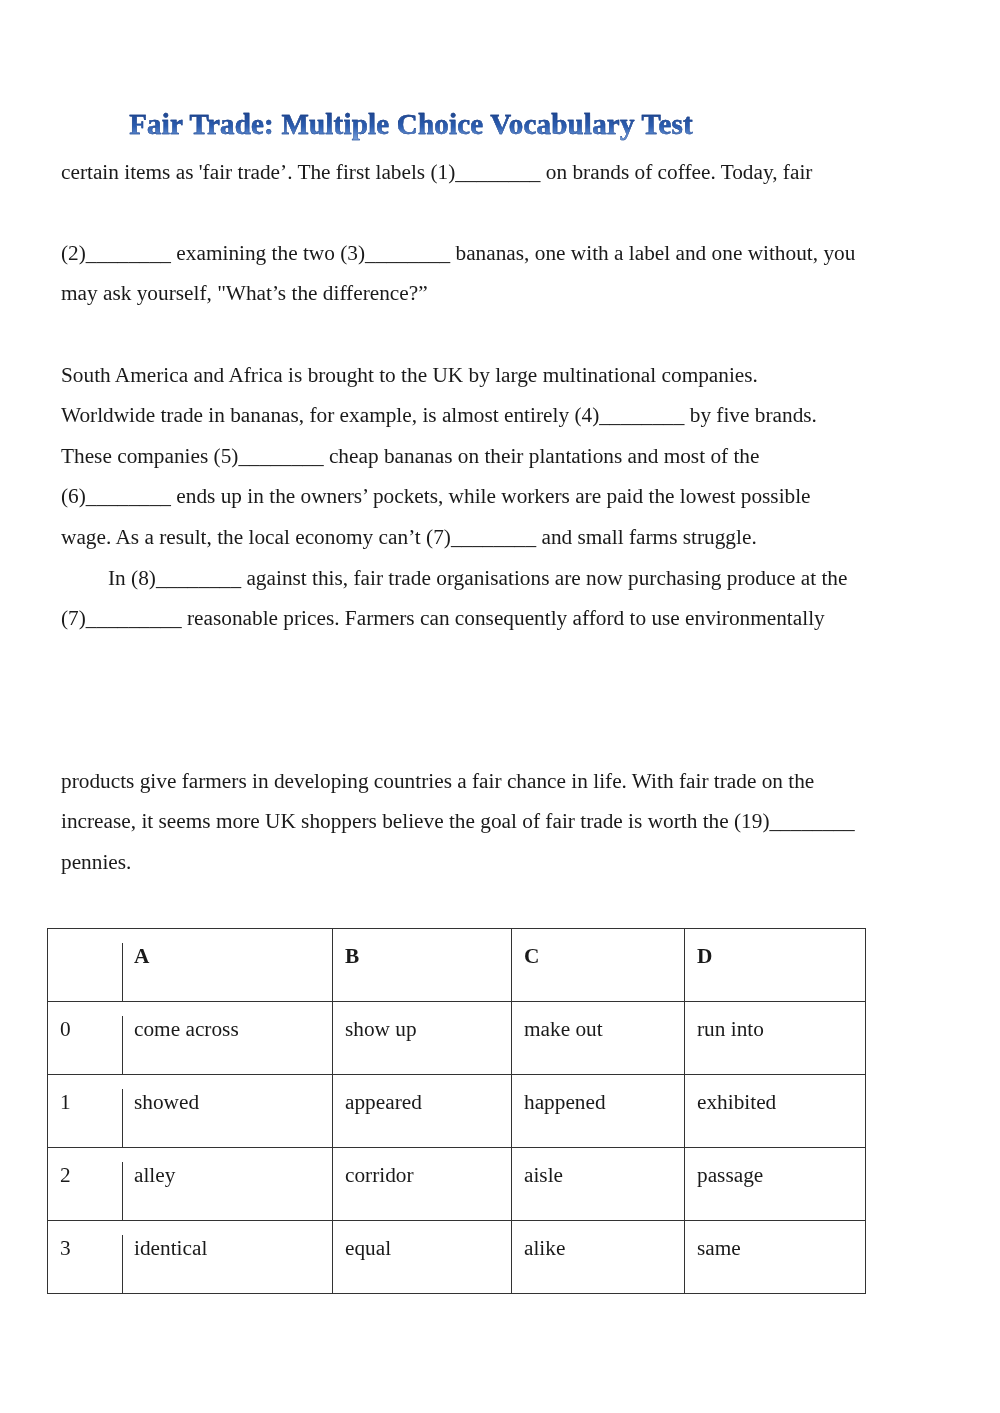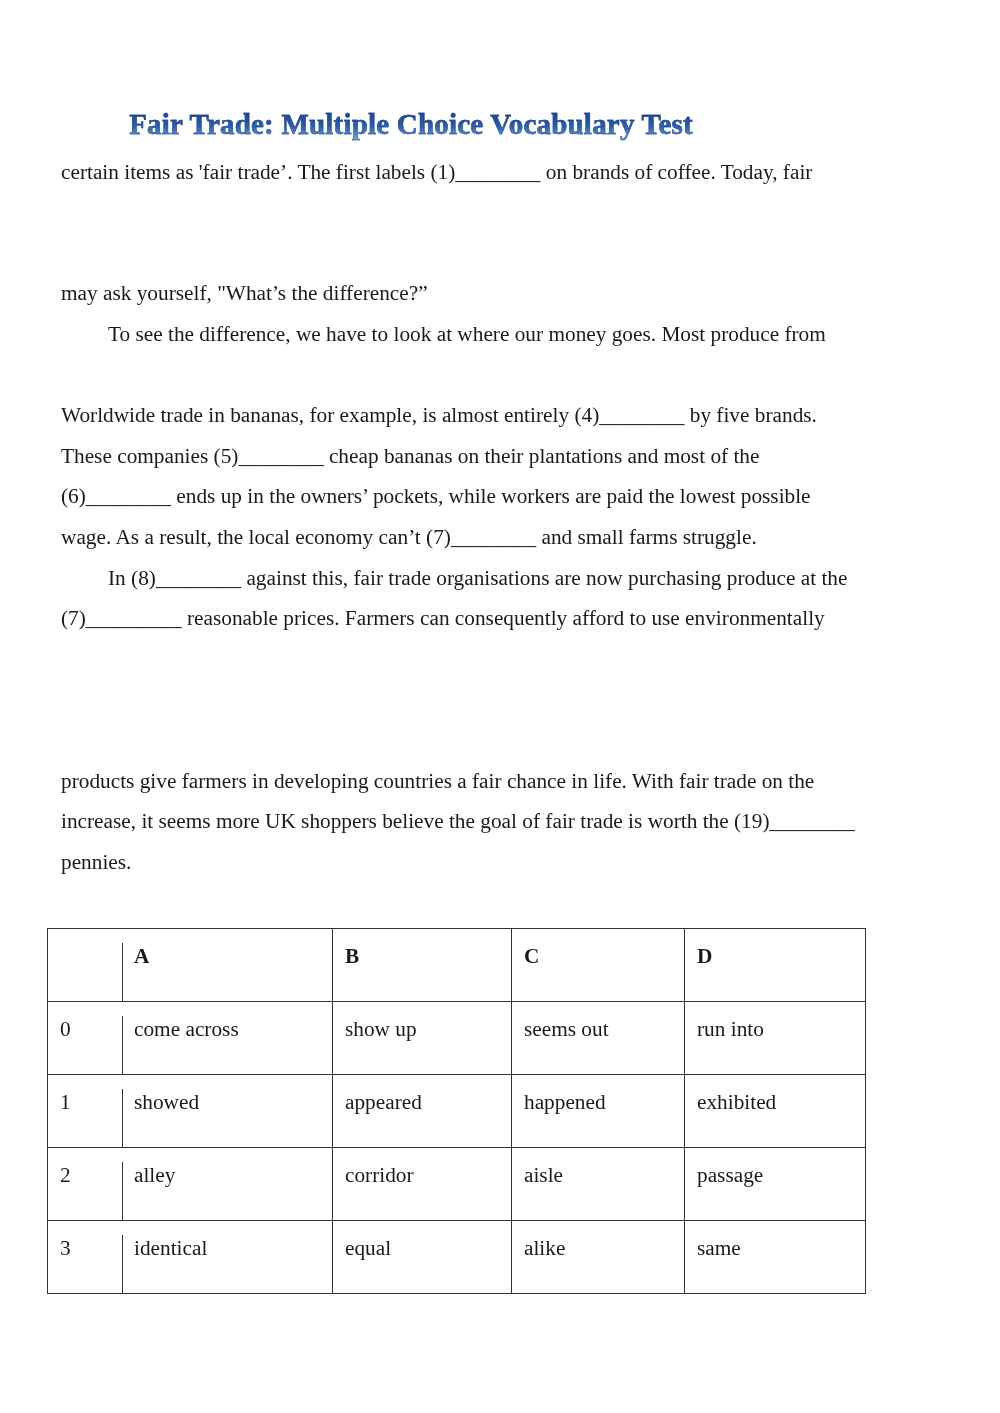--- a/index.html
+++ b/index.html
@@ -51,26 +51,26 @@
 </head>
 <body>
 
 <div class="title">Fair Trade: Multiple Choice Vocabulary Test</div>
 
 <div class="passage">
   <p>
     <br>
     <span>certain items as 'fair trade’. The first labels (1)________ on brands of coffee. Today, fair</span><br>
     <br>
-    <br>
+    <span>(2)________ examining the two (3)________ bananas, one with a label and one without, you</span><br>
     <span>may ask yourself, "What’s the difference?”</span>
   </p>
   <p>
-    <span class="indent">To see the difference, we have to look at where our money goes. Most produce from</span><br>
     <br>
+    <span>South America and Africa is brought to the UK by large multinational companies.</span><br>
     <span>Worldwide trade in bananas, for example, is almost entirely (4)________ by five brands.</span><br>
     <span>These companies (5)________ cheap bananas on their plantations and most of the</span><br>
     <span>(6)________ ends up in the owners’ pockets, while workers are paid the lowest possible</span><br>
     <span>wage. As a result, the local economy can’t (7)________ and small farms struggle.</span>
   </p>
   <p>
     <span class="indent">In (8)________ against this, fair trade organisations are now purchasing produce at the</span><br>
     <span>(7)_________ reasonable prices. Farmers can consequently afford to use environmentally</span><br>
     <br>
     <br>
@@ -104,21 +104,21 @@
     <td class="num">
           <div class="cell">0</div>
         </td>
     <td class="optA">
           <div class="cell">come across</div>
         </td>
     <td class="optB">
           <div class="cell">show up</div>
         </td>
     <td class="optC">
-          <div class="cell">seems out</div>
+          <div class="cell">make out</div>
         </td>
     <td class="optD">
           <div class="cell">run into</div>
         </td>
   </tr>
   <tr>
     <td class="num">
           <div class="cell">1</div>
         </td>
     <td class="optA">

